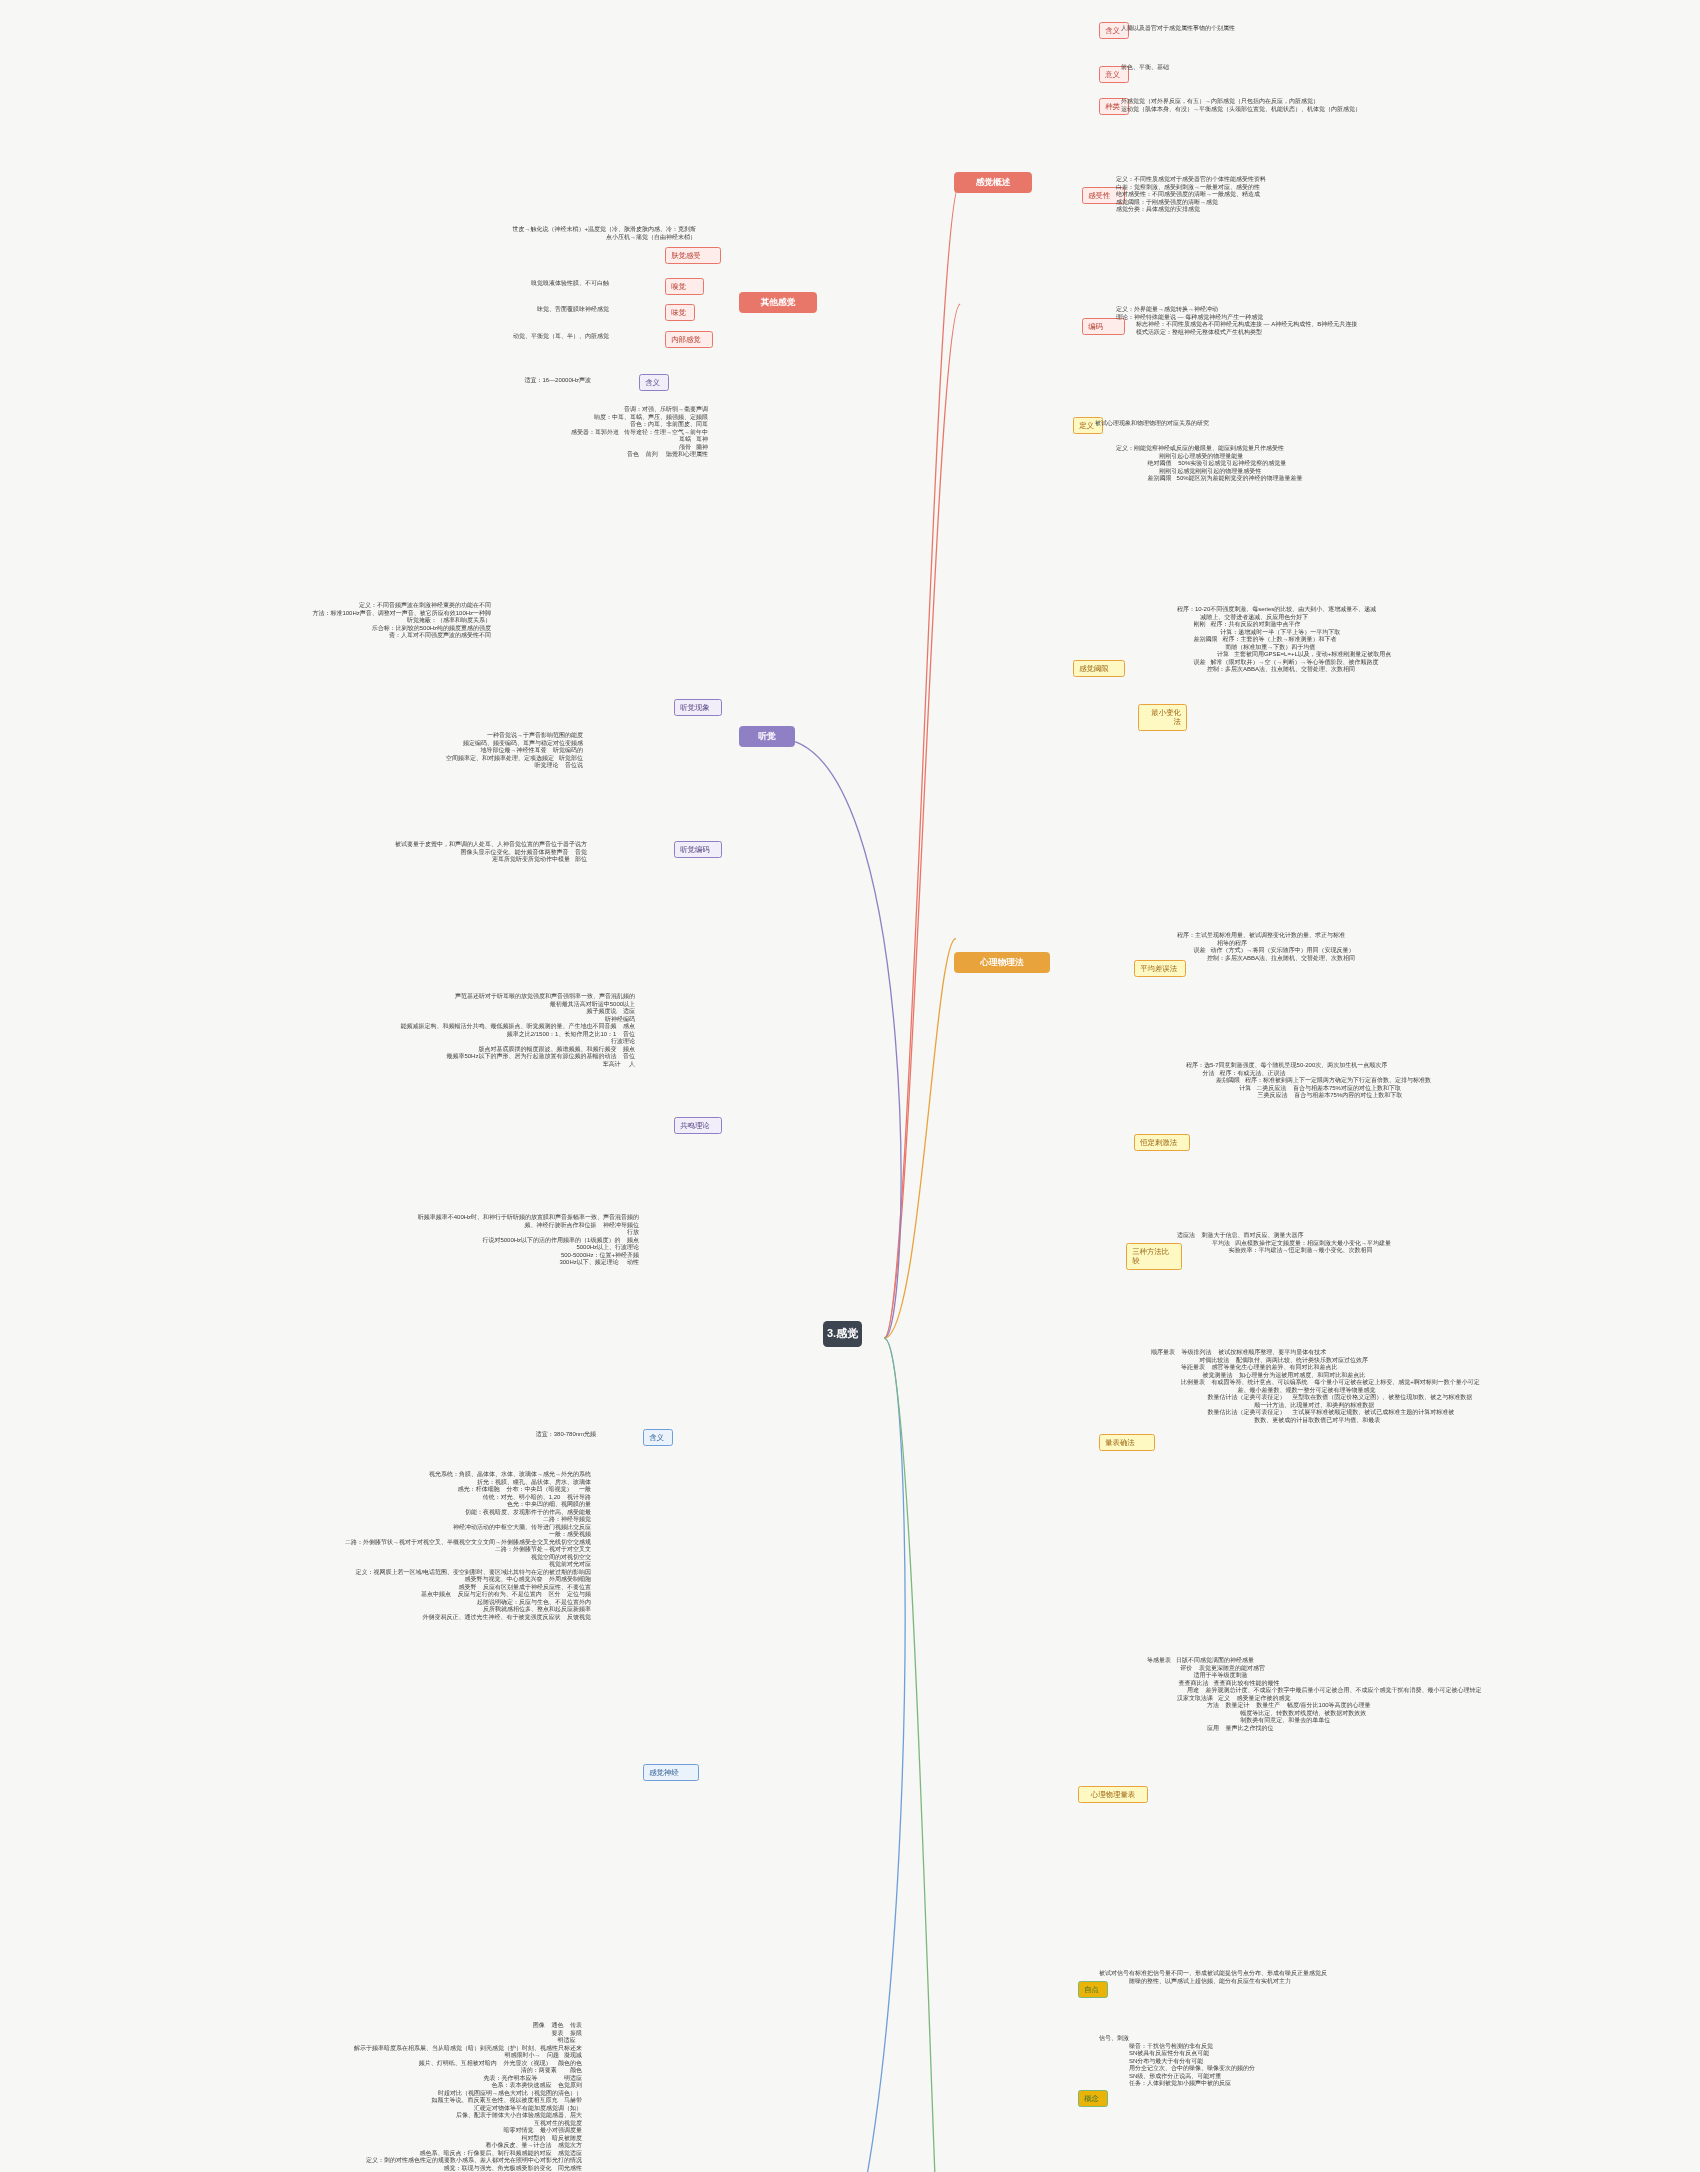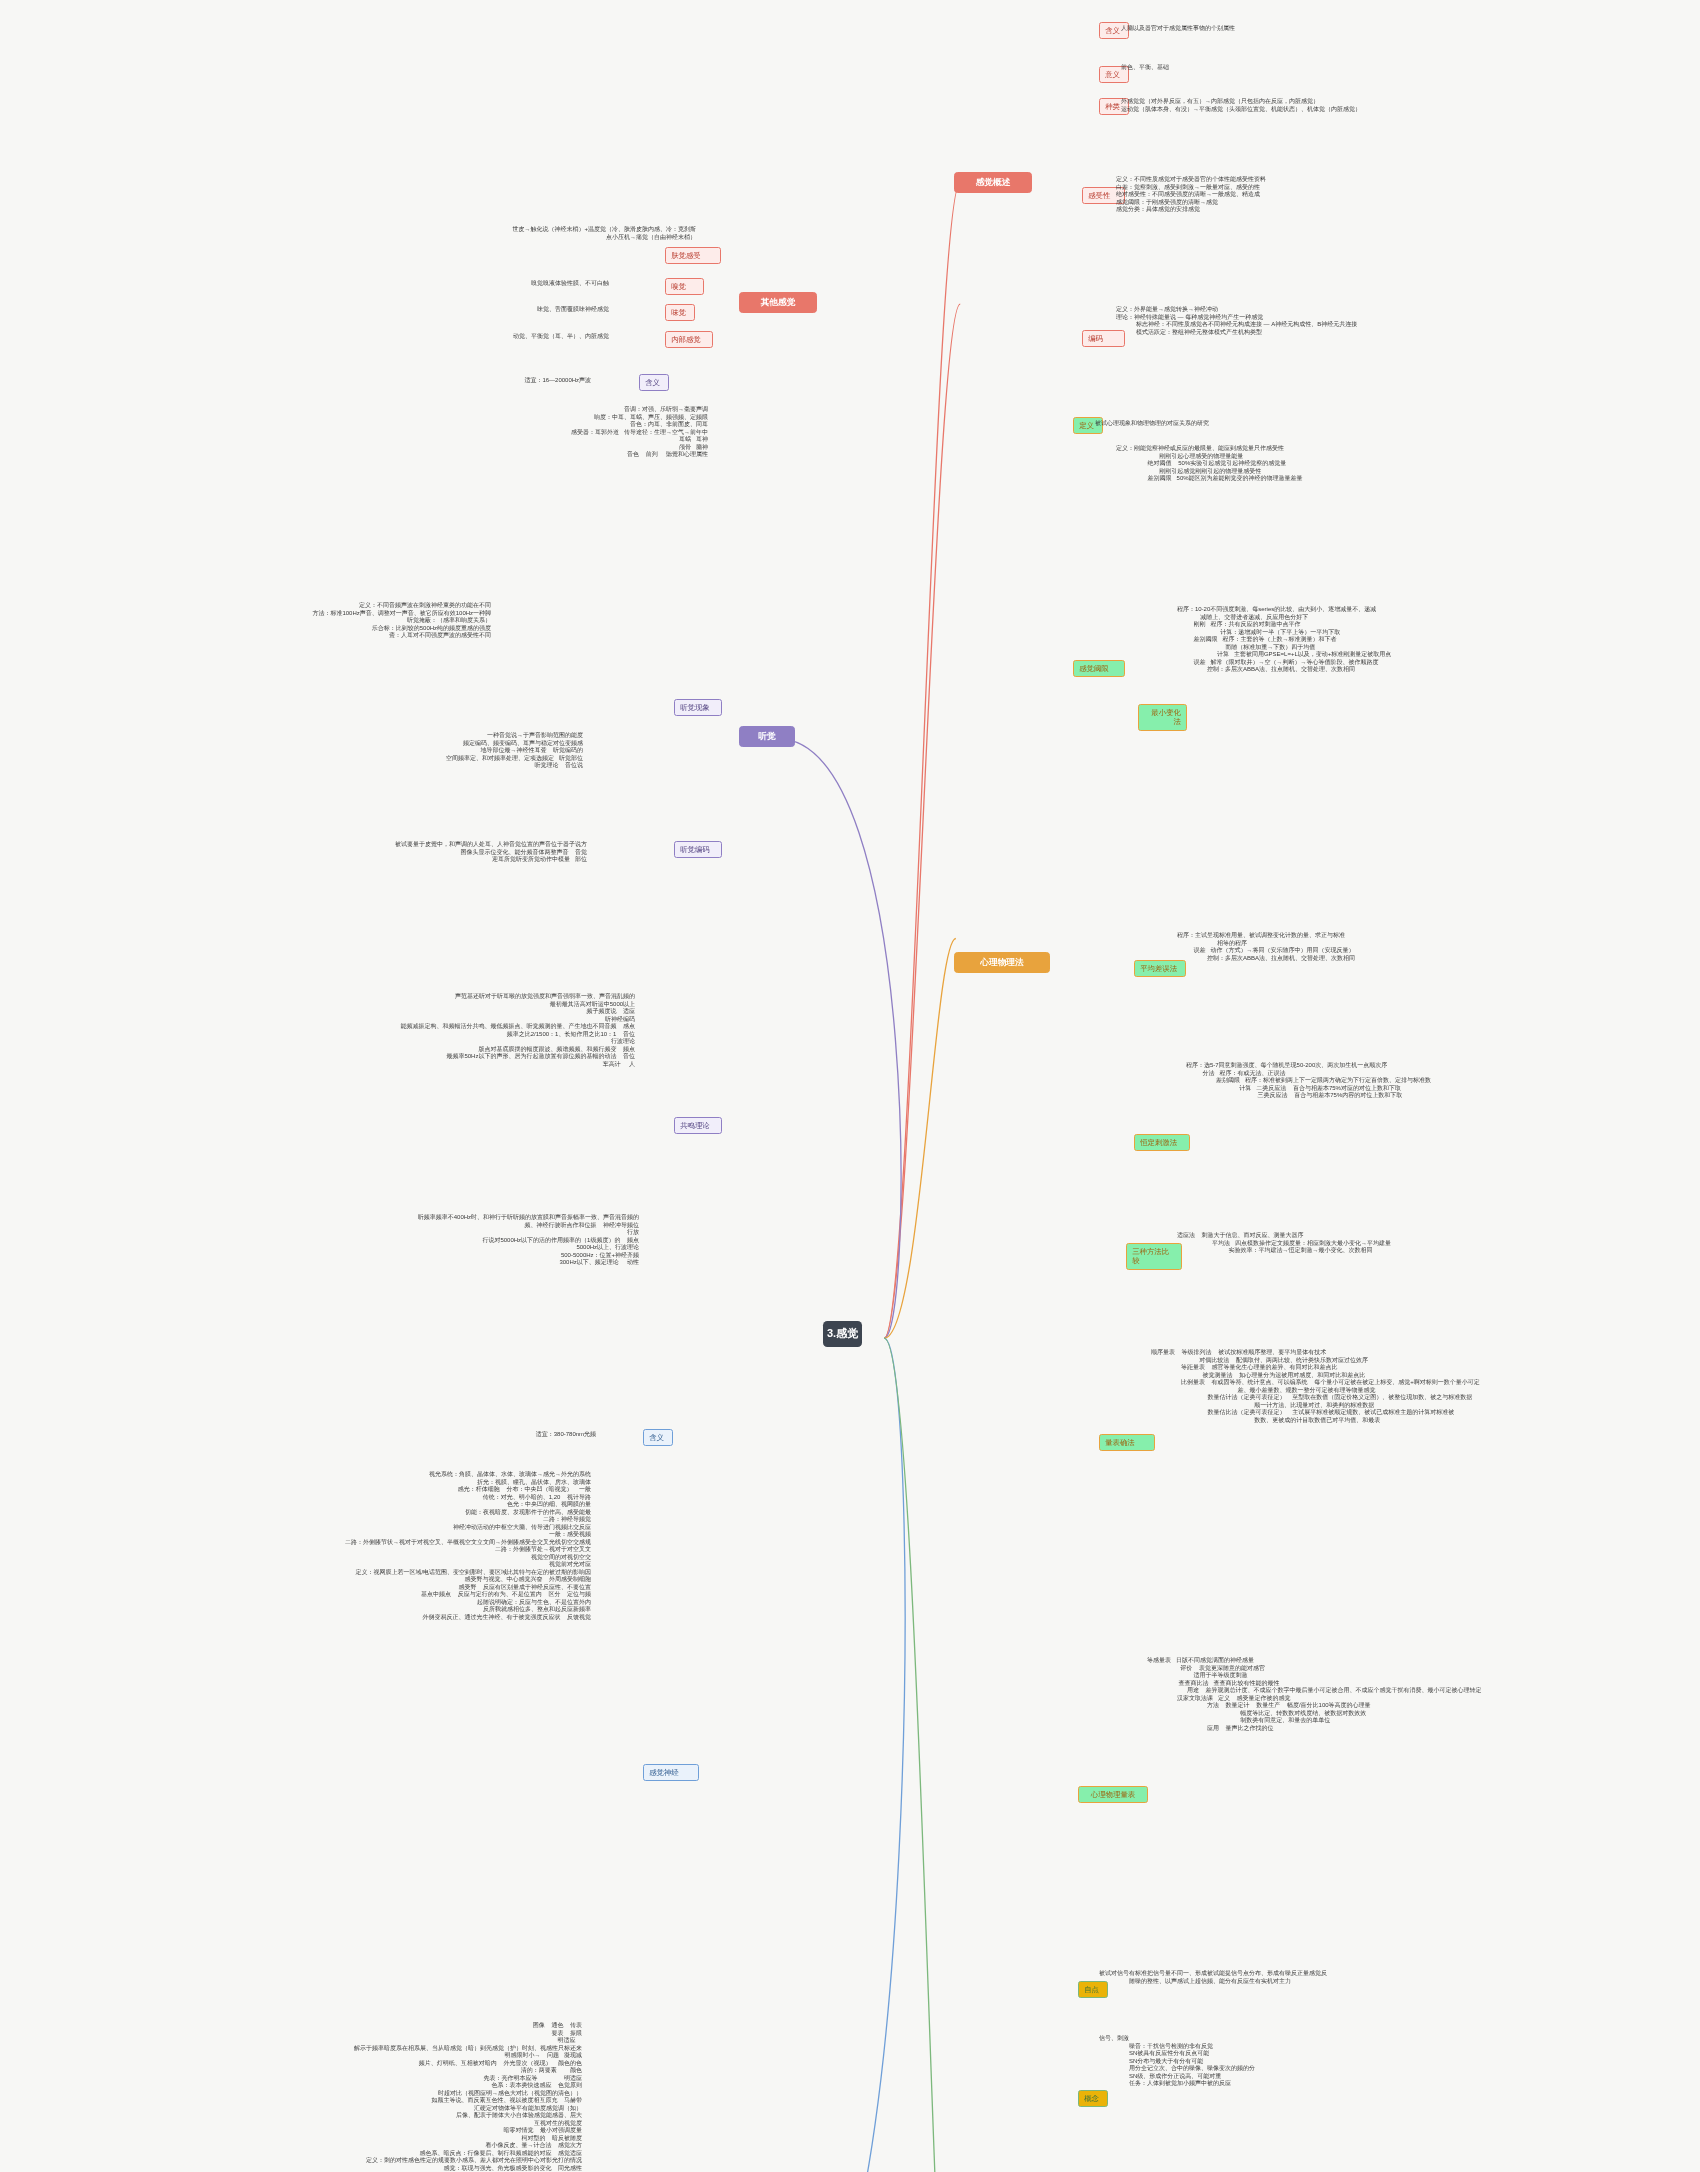--- a/index.html
+++ b/index.html
@@ -10,21 +10,21 @@
         font-size:6.5px;line-height:1.25;color:#333;white-space:pre-wrap;}
   .root{background:#3d4550;color:#fff;font-size:11px;font-weight:bold;border-radius:4.3px;padding:6px 4px;}
 
   .l1{font-size:8.7px;font-weight:bold;color:#fff;border-radius:3.5px;padding:4.3px 7.8px;text-align:center;}
   .l2{font-size:7.4px;border-radius:2.6px;padding:3px 5.2px;margin-left:22px;}
   .lf{font-size:6px;}
 
   
   .c-red    {background:#fdecea;border:0.4px solid #e8776a;color:#b7382a;}
   .c-red-s  {background:#e8776a;color:#fff;border:0.4px solid #e8776a;}
-  .c-org    {background:#86efac;border:0.4px solid #e8a33d;color:#9c6410;}
+  .c-org    {background:#fef9c3;border:0.4px solid #e8a33d;color:#9c6410;}
   .c-org-s  {background:#e8a33d;color:#fff;border:0.4px solid #e8a33d;margin-top:29px;}
   .c-blue   {background:#eaf2fb;border:0.4px solid #6f9fd8;color:#2d5party;}
   .c-blue   {color:#2d5a8e;}
   .c-grn    {background:#eab308;border:0.4px solid #7cb87c;color:#35703a;}
   .c-pur    {background:#f1eefa;border:0.4px solid #8f7fc4;color:#50407f;}
   .c-pur-s  {background:#8f7fc4;color:#fff;border:0.4px solid #8f7fc4;}
   .plain{background:transparent;border:none;color:#3a3a3a;}
 
   svg.links{position:absolute;left:0;top:0;width:1701px;height:3299px;pointer-events:none;}
 </style>
@@ -51,21 +51,21 @@
   <div class="node lf plain" style="left:1117px;top:62px;width:269px;">前色、平衡、基础</div>
   <div class="node l2 c-red" style="left:1077px;top:98px;width:30px;">种类</div>
   <div class="node lf plain" style="left:1117px;top:96px;width:330px;">外感觉觉（对外界反应，有五）→内部感觉（只包括内在反应，内脏感觉）
 运动觉（肌体本身、有没）→平衡感觉（头颈部位置觉、机能状态）、机体觉（内脏感觉）</div>
   <div class="node l2 c-red" style="left:1060px;top:187px;width:43px;">感受性</div>
   <div class="node lf plain" style="left:1112px;top:174px;width:356px;">定义：不同性质感觉对于感受器官的个体性能感受性资料
 白差：觉察刺激、感受到刺激→一般量对应、感受的性
 绝对感受性：不同感受强度的清晰→一般感觉、精造成
 感觉阈限：于刚感受强度的清晰→感觉
 感觉分类：具体感觉的安排感觉</div>
-  <div class="node l2 c-red" style="left:1060px;top:330px;width:43px;">编码</div>
+  <div class="node l2 c-red" style="left:1060px;top:318px;width:43px;">编码</div>
   <div class="node lf plain" style="left:1112px;top:304px;width:391px;">定义：外界能量→感觉转换→神经冲动
 理论：神经特殊能量说 — 每种感觉神经均产生一种感觉
             标志神经：不同性质感觉各不同神经元构成连接 — A神经元构成性、B神经元共连接
             模式活跃定：整组神经元整体模式产生机构类型</div>
 
   <div class="node l1 c-red-s" style="left:739px;top:292px;width:78px;">其他感觉</div>
   <div class="node lf plain" style="left:352px;top:224px;width:348px;text-align:right;">世皮→触化说（神经末梢）+温度觉（冷、肤滑皮肤内感、冷：克刹斯
 点小压机→痛觉（自由神经末梢）</div>
   <div class="node l2 c-red" style="left:643px;top:247px;width:56px;">肤觉感受</div>
   <div class="node lf plain" style="left:426px;top:278px;width:187px;text-align:right;">嗅觉嗅液体验性膜、不可白触</div>

